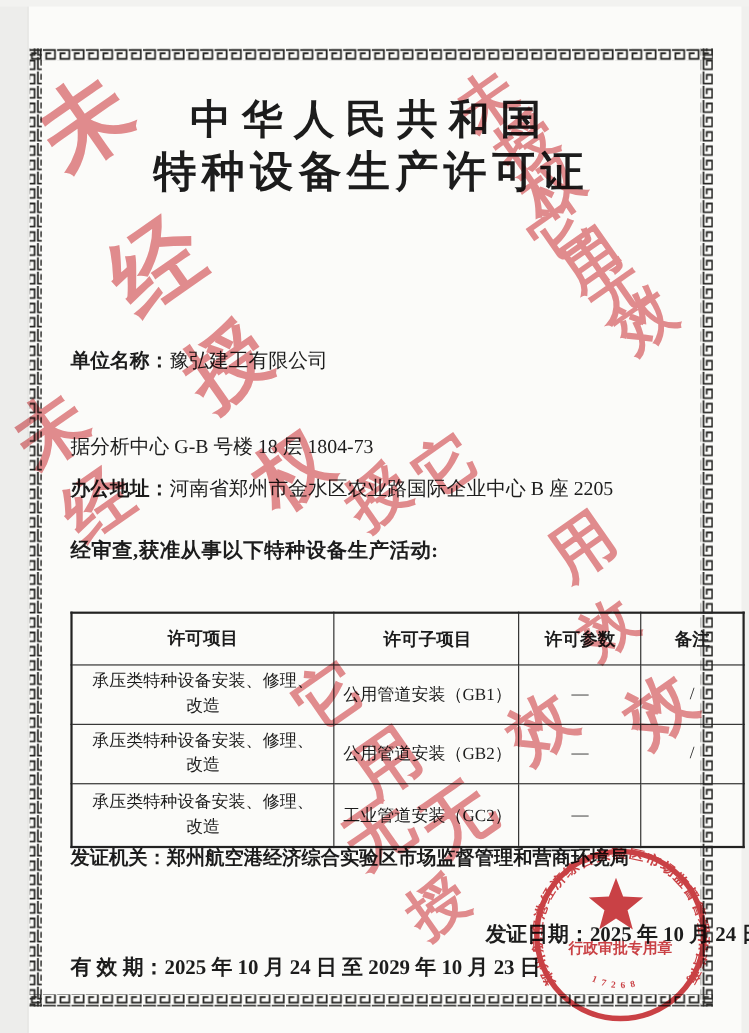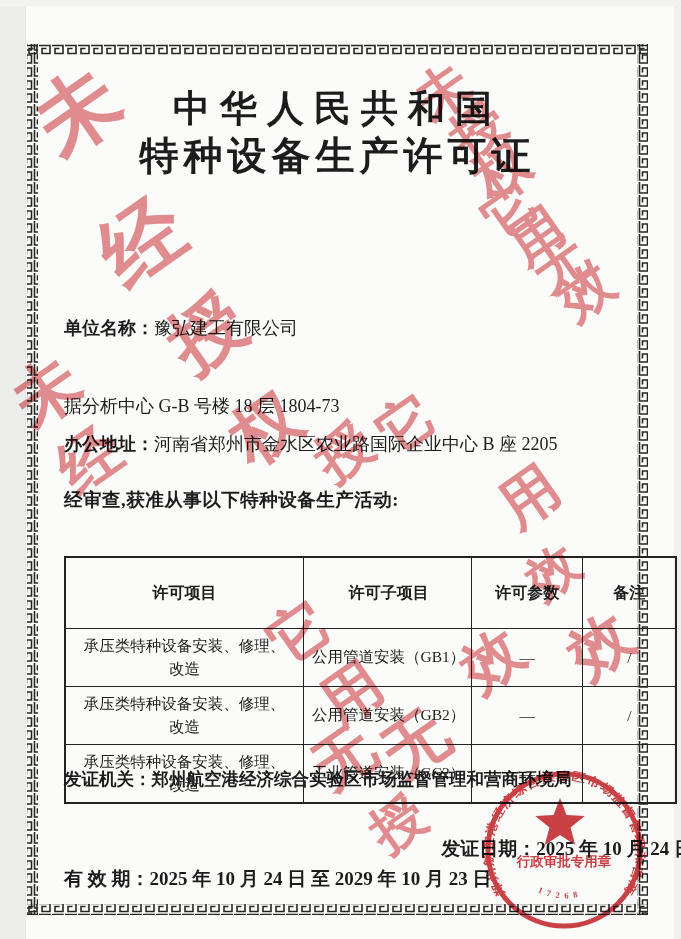--- a/index.html
+++ b/index.html
@@ -32,21 +32,21 @@
 
   .serial-line{top:252px;left:388px;font-size:19px;font-weight:bold;letter-spacing:.5px;}
 
   .info{left:64px;width:560px;font-size:18px;line-height:1.2;}
   .info .lbl{font-weight:bold;}
   .l-company{top:318px;} .l-res1{top:356px;} .l-res2{top:396px;} .l-office{top:434px;}
 
   .approval{top:487px;left:64px;font-size:18.5px;font-weight:bold;letter-spacing:.5px;}
 
   table.lic{position:absolute;left:64px;top:516px;border-collapse:collapse;table-layout:fixed;background:transparent;margin-top:40px;}
-  table.lic th,table.lic td{border:1.7px solid #222;font-size:15.5px;padding:18px 6px;vertical-align:middle;}
+  table.lic th,table.lic td{border:1.7px solid #222;font-size:15.5px;padding:6px 6px;vertical-align:middle;}
   table.lic{border:2.4px solid #222;}
   table.lic th{height:34px;font-weight:bold;font-size:16px;text-align:center;}
   .c-project{width:213px;text-align:center;line-height:1.45;padding:4px 12px !important;}
   .c-sub{width:153px;text-align:left;padding-left:8px !important;white-space:nowrap;}
   .c-param{width:98px;text-align:center;}
   .c-remark{width:80px;text-align:center;}
   .r12{height:46px;} .r3{height:58px;}
 
   .f-issuer{top:767px;left:64px;font-size:17.5px;font-weight:bold;}
   .f-issue-date{top:836px;left:27px;width:666px;text-align:right;font-size:19px;font-weight:bold;}

